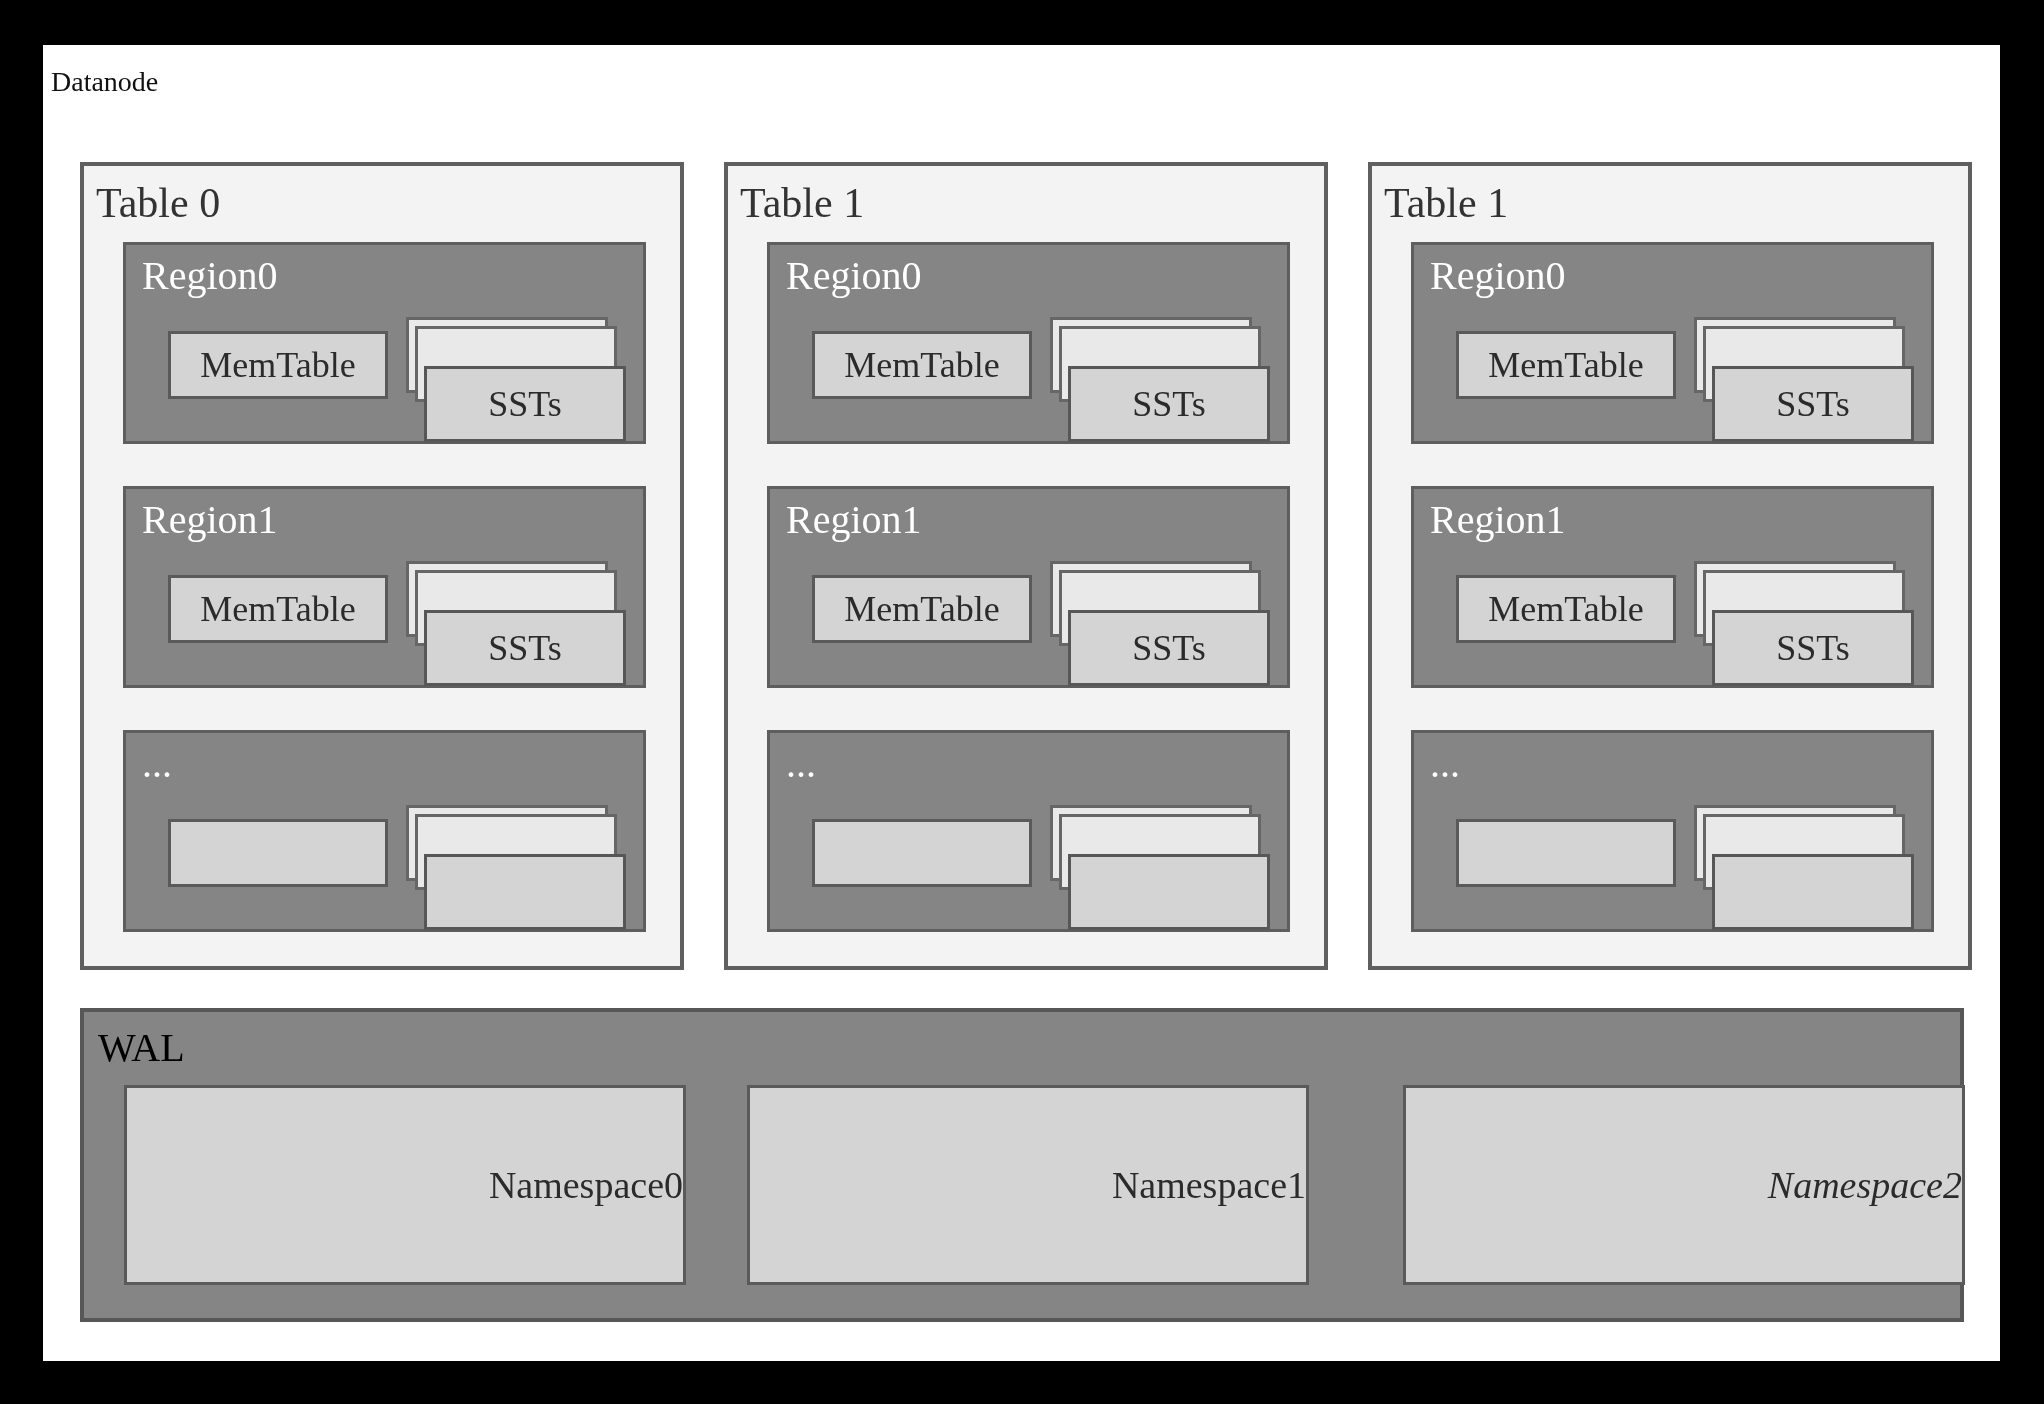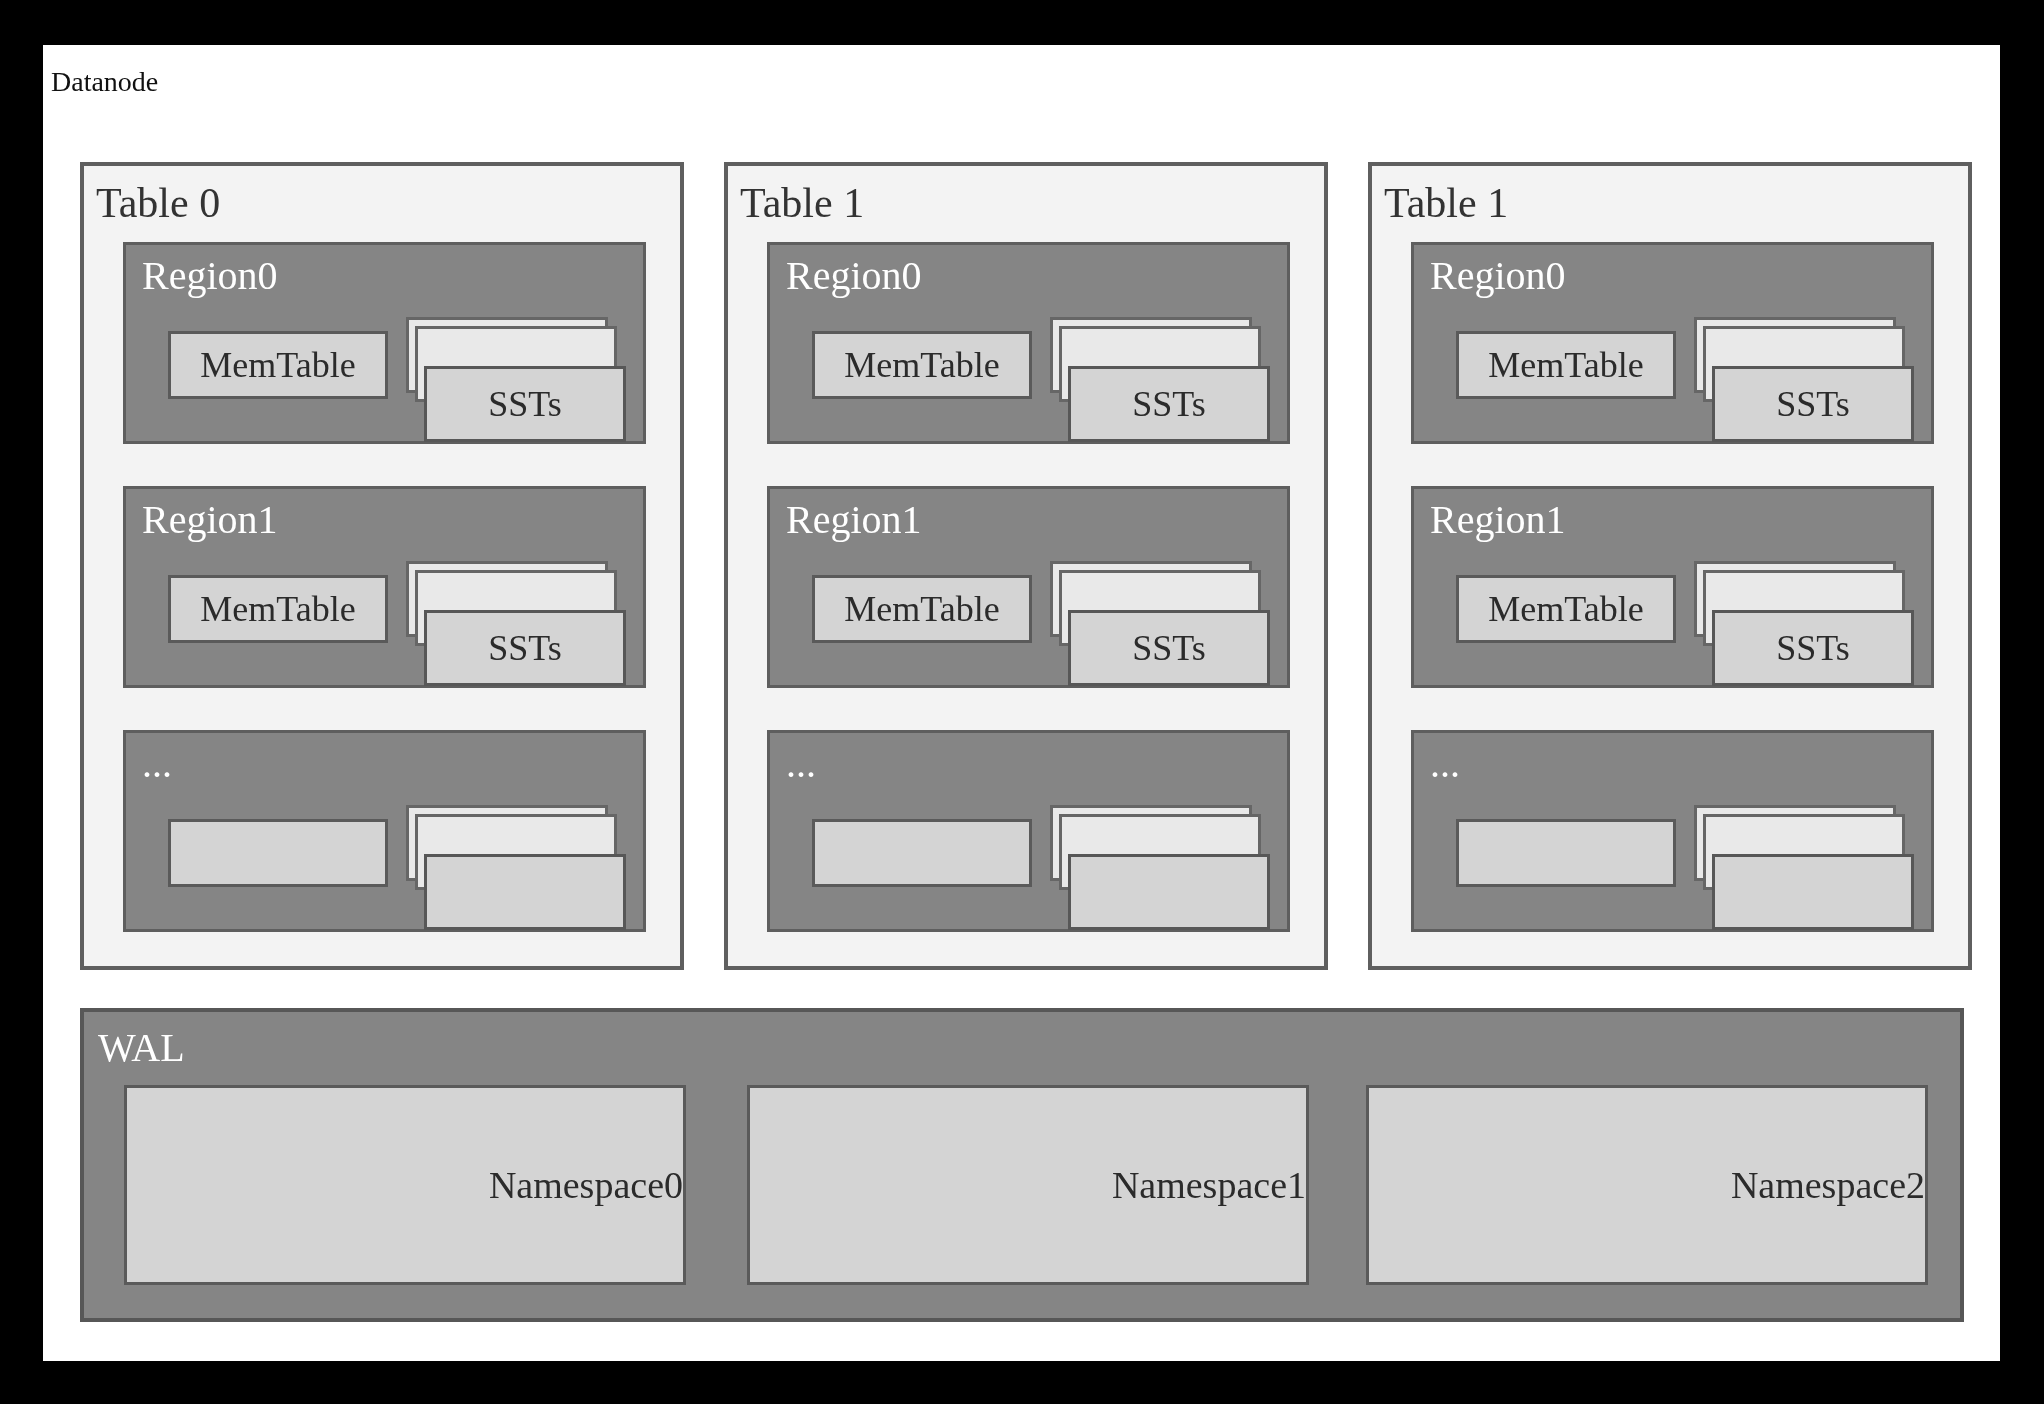--- a/index.html
+++ b/index.html
@@ -117,42 +117,42 @@
     left: 37px;
     top: 963px;
     width: 1884px;
     height: 314px;
     background: #858585;
     border: 4px solid #575757;
   }
   .wal-title {
     padding: 14px 0 0 14px;
     font-size: 40px;
-    color: #ffffff;
+    color: #000000;
     line-height: 1.1;
   }
   .ns-box {
     position: absolute;
     box-sizing: border-box;
     top: 73px;
     width: 562px;
     height: 200px;
     background: #d4d4d4;
     border: 3px solid #5a5a5a;
     display: flex;
     align-items: center;
     justify-content: flex-end;
   }
   .ns-box span {
     font-size: 38px;
     color: #2b2b2b;
   }
   .ns-0 { left: 40px; }
   .ns-1 { left: 663px; }
-  .ns-2 { left: 1282px; }
+  .ns-2 { left: 1319px; font-style: italic; }
 </style>
 </head>
 <body>
 
 <div class="canvas">
   <div class="page-title">Datanode</div>
 
   <div class="tables-row">
 
     <section class="table-box">

